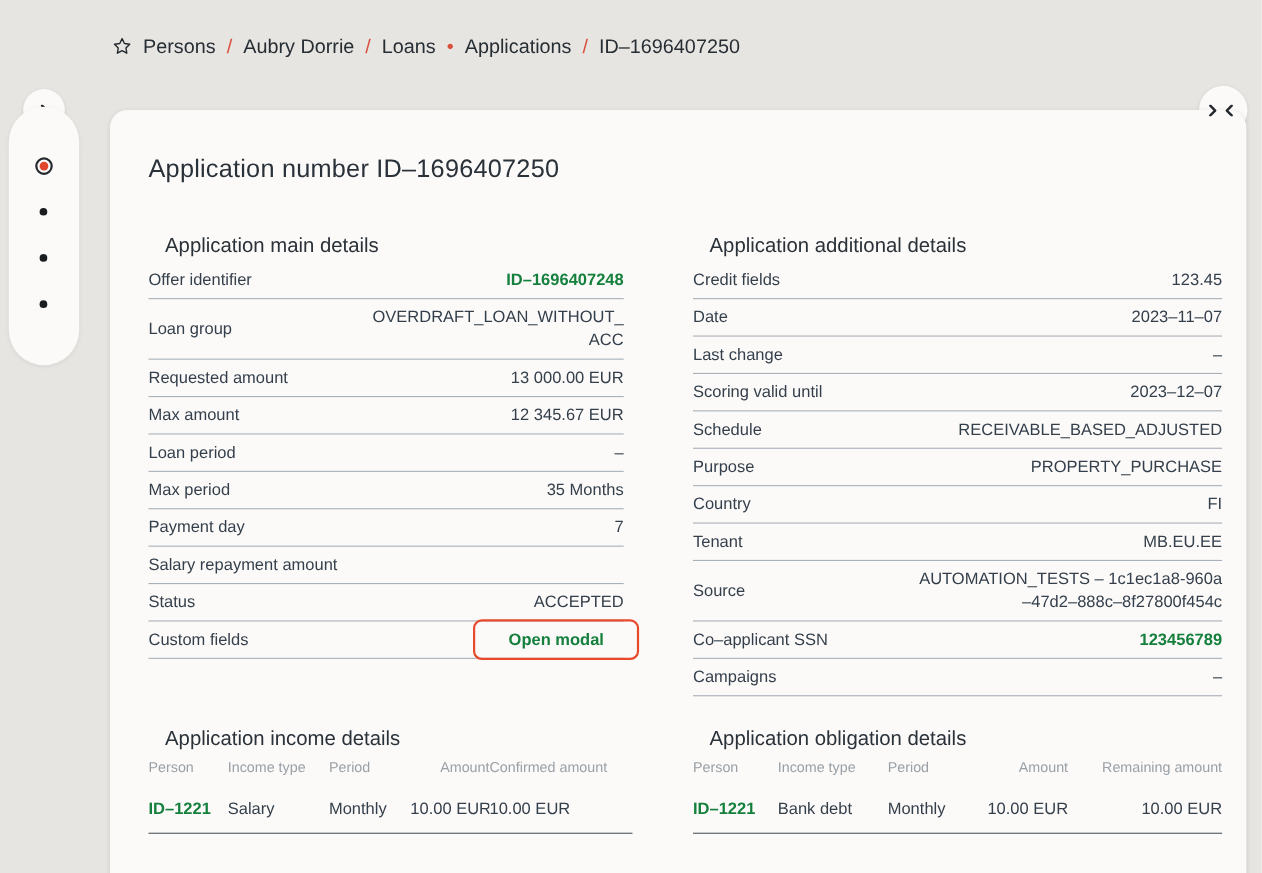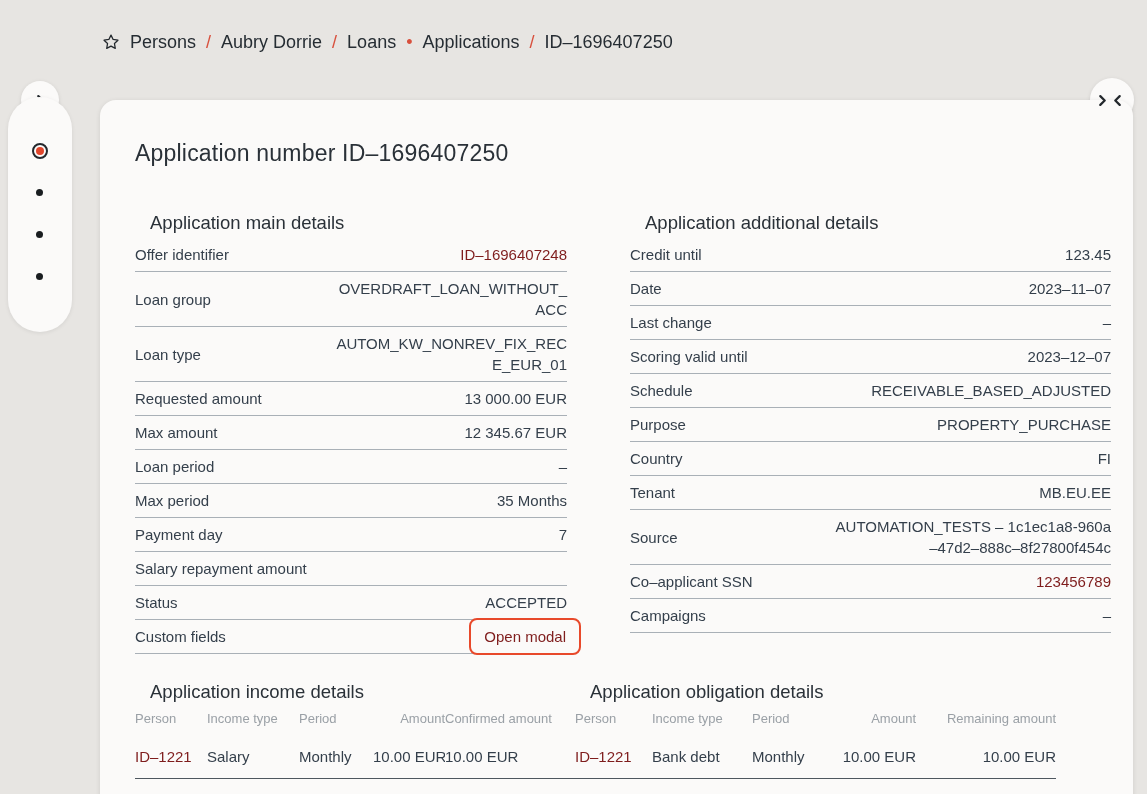--- a/index.html
+++ b/index.html
@@ -76,28 +76,28 @@
     display:flex; align-items:center;
     padding:6px 0; border-bottom:1px solid #a9b0b7;
   }
   .detail-row.row-custom { align-items:center;gap:11px; }
   .detail-label { flex:1; line-height:21px; }
   .detail-value {
     flex:0 0 54%; max-width:54%; text-align:right; line-height:21px;
     overflow-wrap:anywhere; word-break:break-all;
   }
   .col-add .detail-value { flex:0 0 58%; max-width:58%; }
-  .link { color:#7f1d1d; font-weight:400; cursor:pointer; text-decoration:none; }
+  .link { color:#15803d; font-weight:700; cursor:pointer; text-decoration:none; }
   .open-modal-box {
-    margin:-9px -14px -9px 0; padding:8px 13px;
+    margin:-9px -14px -9px 0; padding:8px 30px;
     border:2.5px solid #e8492b; border-radius:8px;
   }
 
   
-  .tables { margin-top:26px; display:flex; }
+  .tables { margin-top:26px; display:flex; gap:55px; }
   .table-section .section-title { margin-bottom:0; }
   .t-head { display:flex; font-size:13px; color:#9aa0a6; padding:7px 0 8px; }
   .t-row {
     display:flex; align-items:center; height:44px;
     border-bottom:1px solid #4e575f; white-space:nowrap;
   }
   .t-cell { overflow:hidden; }
   .inc { width:440px; } .obl { width:481px; }
   .inc .c1{width:72px;} .inc .c2{width:92px;} .inc .c3{width:74px;}
   .inc .c4{flex:1; text-align:right;} .inc .c5{width:130px; text-align:left;}
@@ -158,24 +158,20 @@
 
       <div class="detail-row">
         <span class="detail-label">Offer identifier</span>
         <span class="detail-value link">ID–1696407248</span>
       </div>
       <div class="detail-row">
         <span class="detail-label">Loan group</span>
         <span class="detail-value">OVERDRAFT_LOAN_WITHOUT_ACC</span>
       </div>
       <div class="detail-row">
-        <span class="detail-label">Loan type</span>
-        <span class="detail-value">AUTOM_KW_NONREV_FIX_RECE_EUR_01</span>
-      </div>
-      <div class="detail-row">
         <span class="detail-label">Requested amount</span>
         <span class="detail-value">13 000.00 EUR</span>
       </div>
       <div class="detail-row">
         <span class="detail-label">Max amount</span>
         <span class="detail-value">12 345.67 EUR</span>
       </div>
       <div class="detail-row">
         <span class="detail-label">Loan period</span>
         <span class="detail-value">–</span>
@@ -198,21 +194,21 @@
       <div class="detail-row row-custom">
         <span class="detail-label">Custom fields</span>
         <span class="open-modal-box"><a class="link">Open modal</a></span>
       </div>
     </section>
 
     <section class="col-add">
       <h2 class="section-title">Application additional details</h2>
 
       <div class="detail-row">
-        <span class="detail-label">Credit until</span>
+        <span class="detail-label">Credit fields</span>
         <span class="detail-value">123.45</span>
       </div>
       <div class="detail-row">
         <span class="detail-label">Date</span>
         <span class="detail-value">2023–11–07</span>
       </div>
       <div class="detail-row">
         <span class="detail-label">Last change</span>
         <span class="detail-value">–</span>
       </div>

